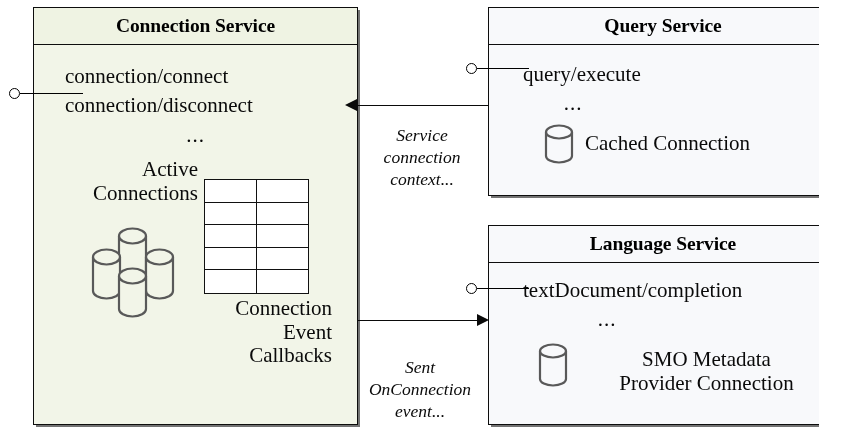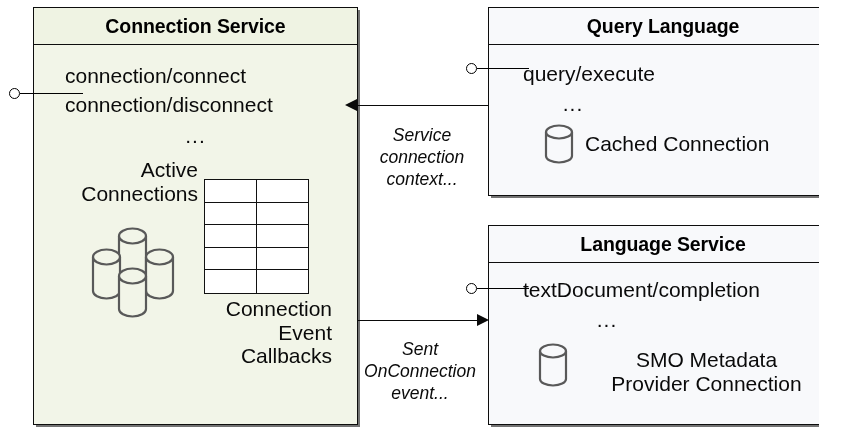--- a/index.html
+++ b/index.html
@@ -5,21 +5,21 @@
   html, body {
     margin: 0;
     padding: 0;
     background: #ffffff;
   }
   #canvas {
     position: relative;
     width: 819px;
     height: 436px;
     background: #ffffff;
-    font-family: Liberation Sans, sans-serif;
+    font-family: Liberation Serif, serif;
     overflow: hidden;
   }
 
   
   .component {
     position: absolute;
     box-sizing: border-box;
     border: 1.6px solid #0d0d0d;
     box-shadow: 2.5px 2.5px 0 -0.5px rgba(0,0,0,0.55);
   }
@@ -220,21 +220,21 @@
       </div>
     </div>
   </div>
 
   <div class="lollipop" style="left:9px; top:88px;">
     <div class="lolli-circle"></div>
     <div class="lolli-stem" style="width:63px;"></div>
   </div>
 
   <div class="component comp-grey" style="left:488px; top:7px; width:350px; height:189px;">
-    <div class="comp-header" style="height:37px;">Query Language</div>
+    <div class="comp-header" style="height:37px;">Query Service</div>
     <div class="comp-body" style="height:150px;">
       <div class="api-line left-al" style="left:34px; top:18px; width:300px;">query/execute</div>
       <div class="ellipsis" style="left:-90px; top:48px;">...</div>
 
       <div class="db-row" style="left:54px; top:79px;">
         <div class="cyl-wrap" style="position:relative; margin-right:10px;">
           <svg class="cyl-svg" width="32" height="40" viewBox="0 0 32 40" fill="none" stroke="#595959" stroke-width="2.2">
             <path d="M3 8 v24 a13 6.5 0 0 0 26 0 v-24" fill="#f8f9fb"></path>
             <ellipse cx="16" cy="8" rx="13" ry="6.5" fill="#f8f9fb"></ellipse>
           </svg>
@@ -278,19 +278,19 @@
   <div class="arrow-line" style="left:357px; top:105px; width:131px;"></div>
   <div class="arrow-head left" style="left:345px; top:98.5px;"></div>
   <div class="arrow-label" style="left:362px; top:124px; width:120px;">
     <div>Service</div>
     <div>connection</div>
     <div>context...</div>
   </div>
 
   <div class="arrow-line" style="left:358px; top:320px; width:119px;"></div>
   <div class="arrow-head right" style="left:477px; top:313.5px;"></div>
-  <div class="arrow-label" style="left:355px; top:338px; width:130px;">
+  <div class="arrow-label" style="left:355px; top:356px; width:130px;">
     <div>Sent</div>
     <div>OnConnection</div>
     <div>event...</div>
   </div>
 
 </div>
 
 </body></html>

